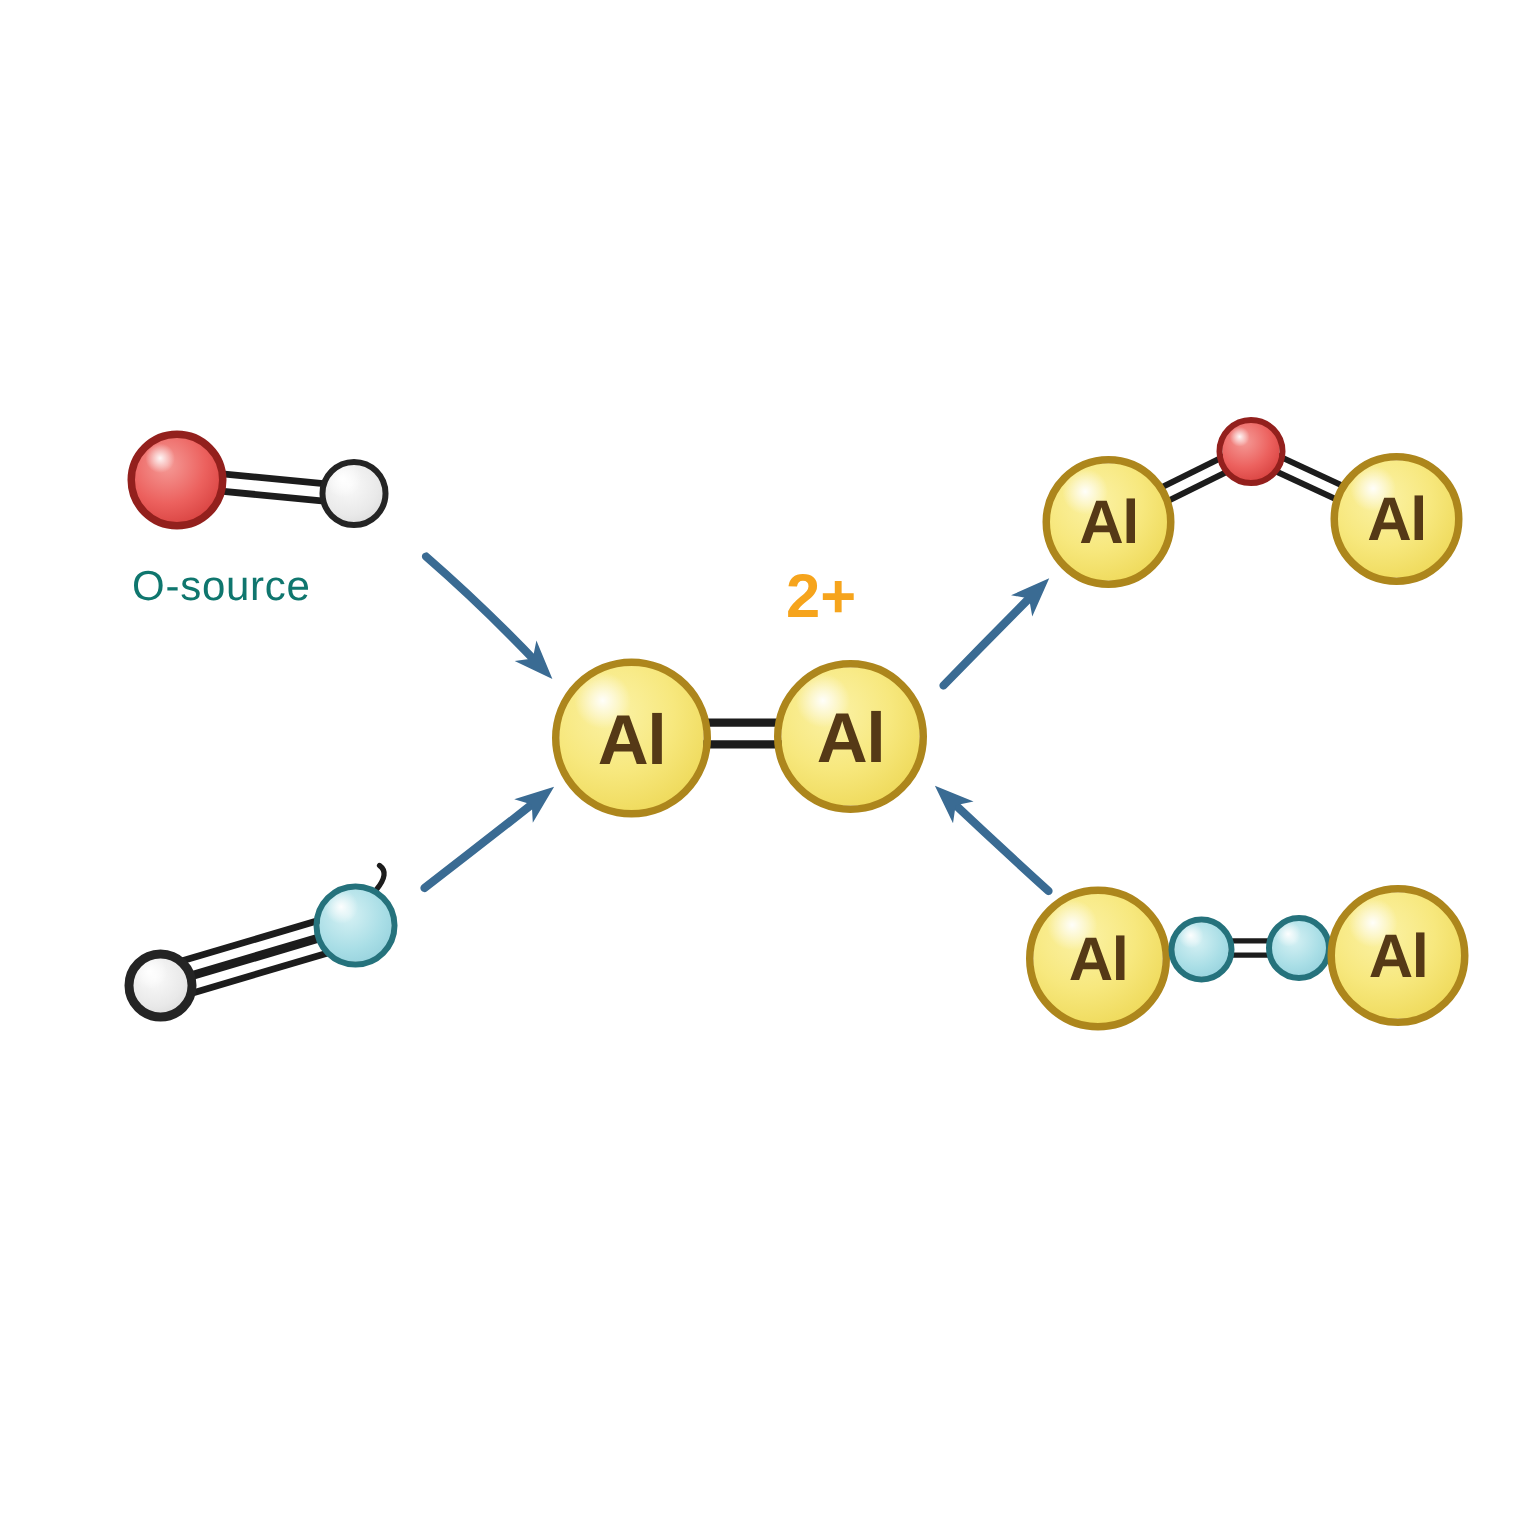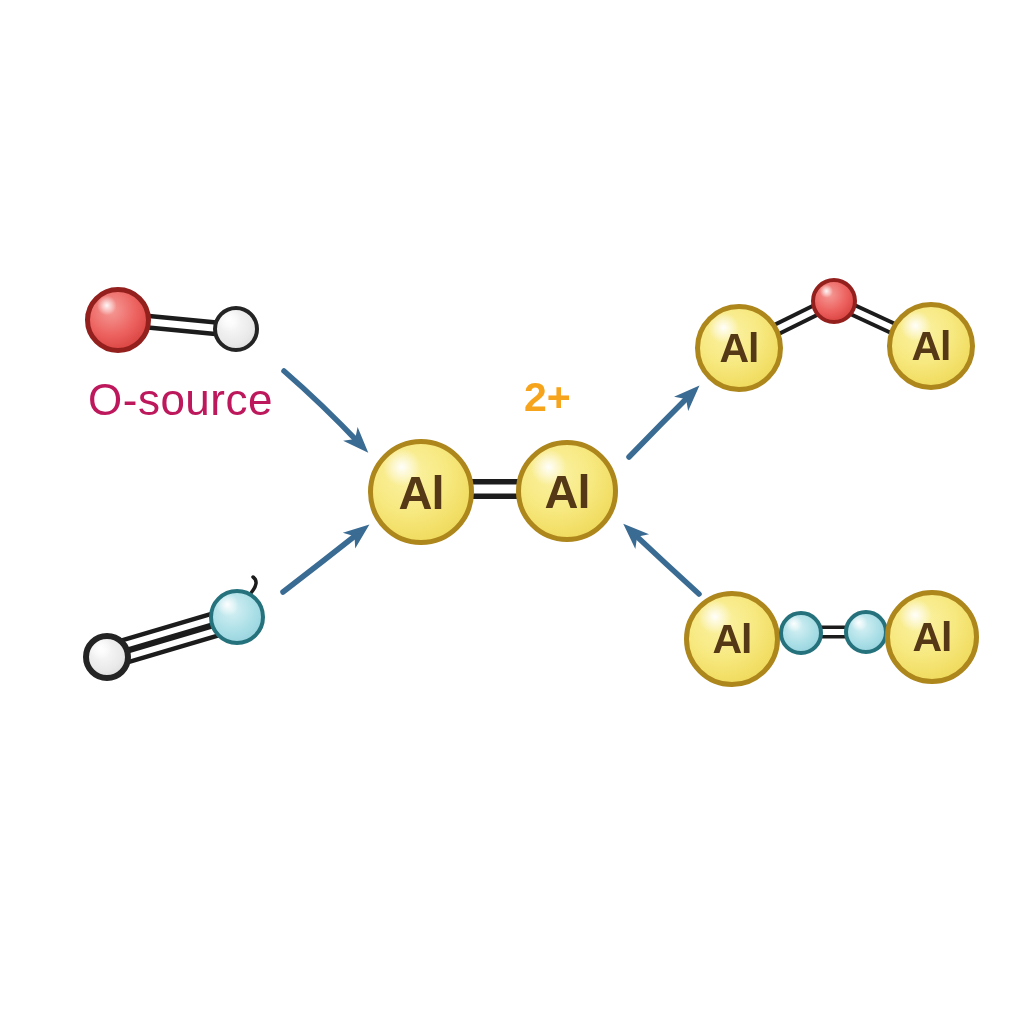--- a/index.html
+++ b/index.html
@@ -56,22 +56,22 @@
     color: #553916;
     font-weight: 600;
     letter-spacing: -1px;
     user-select: none;
   }
   .al-lg { font-size: 47px; }
   .al-md { font-size: 41px; }
   .src-label {
     position: absolute;
     z-index: 3;
-    color: #be185d;
-    font-size: 44px;
+    color: #0f766e;
+    font-size: 28px;
     font-weight: 400;
     letter-spacing: 0.5px;
     white-space: nowrap;
   }
   .charge-label {
     position: absolute;
     z-index: 3;
     color: #F6A41C;
     font-size: 41px;
     font-weight: 600;

